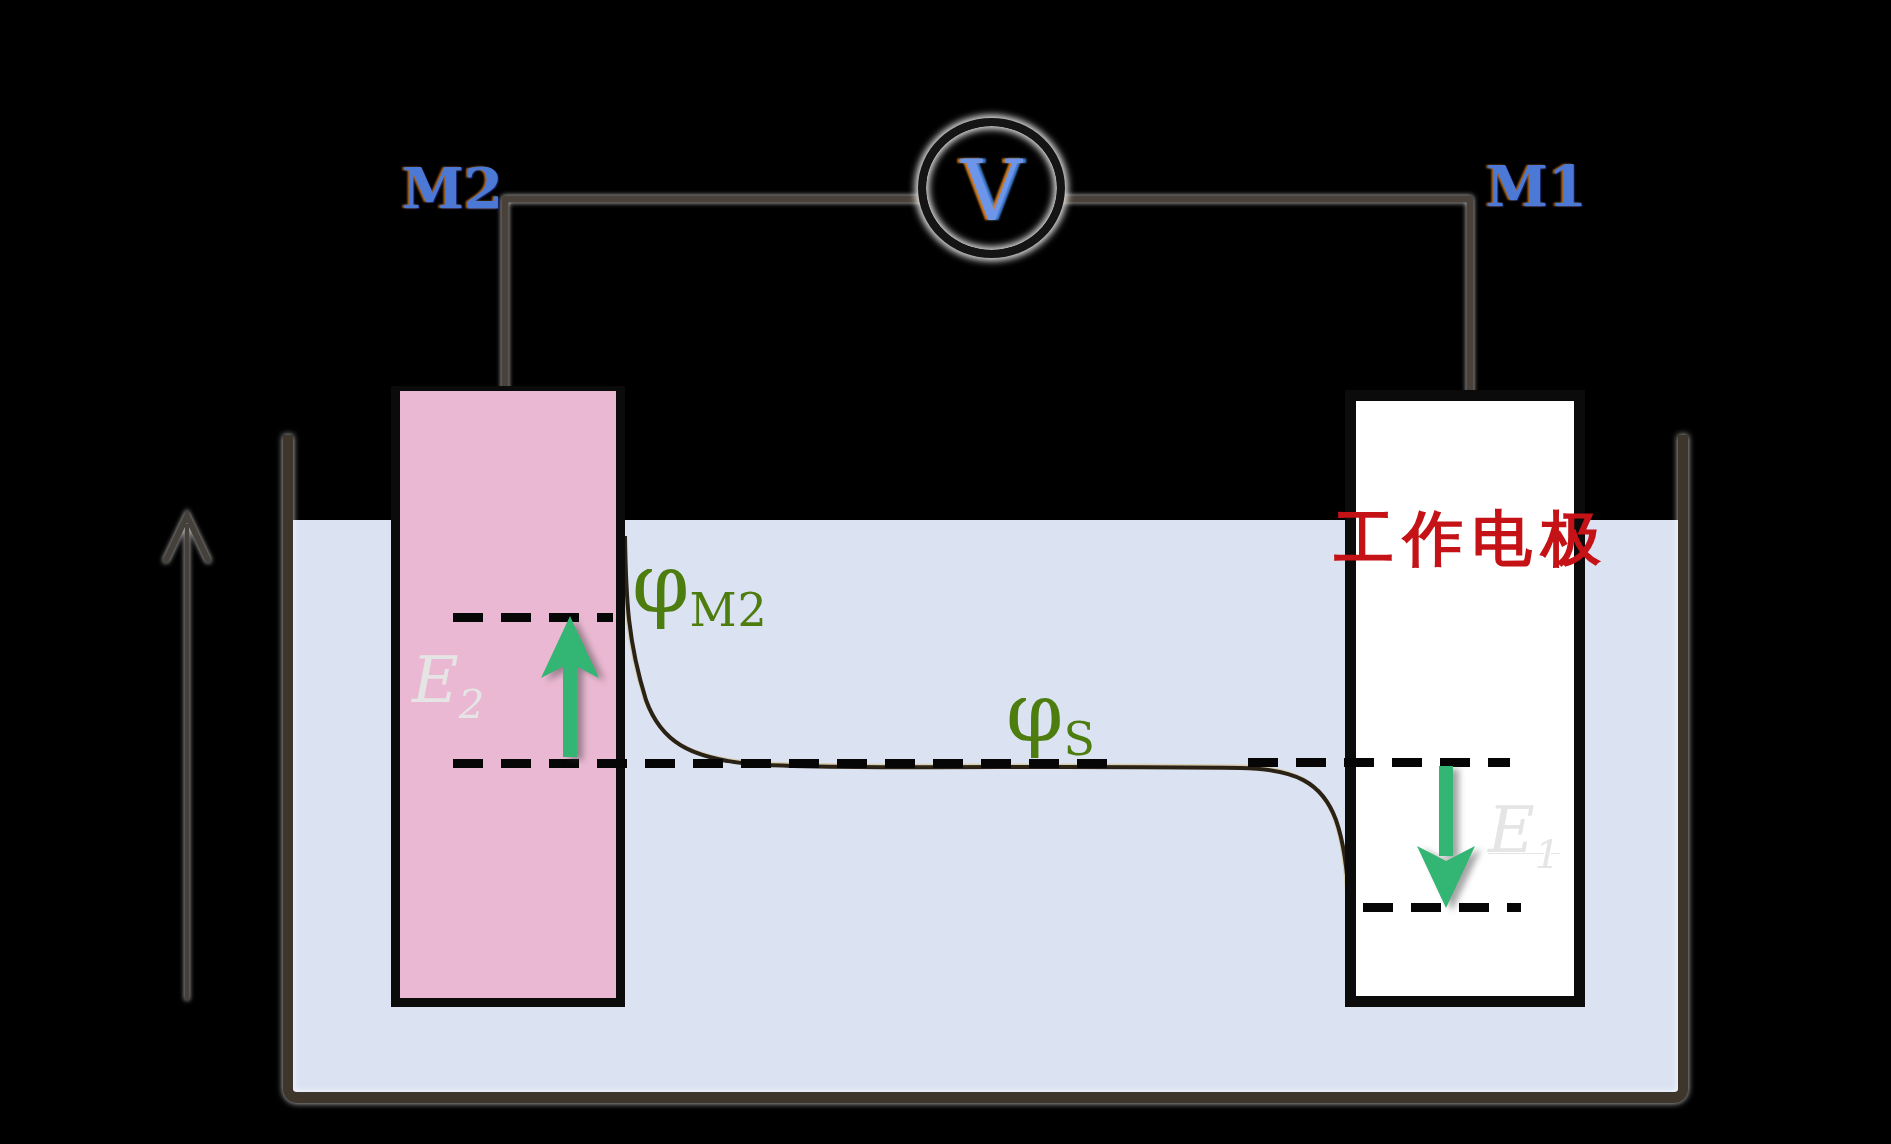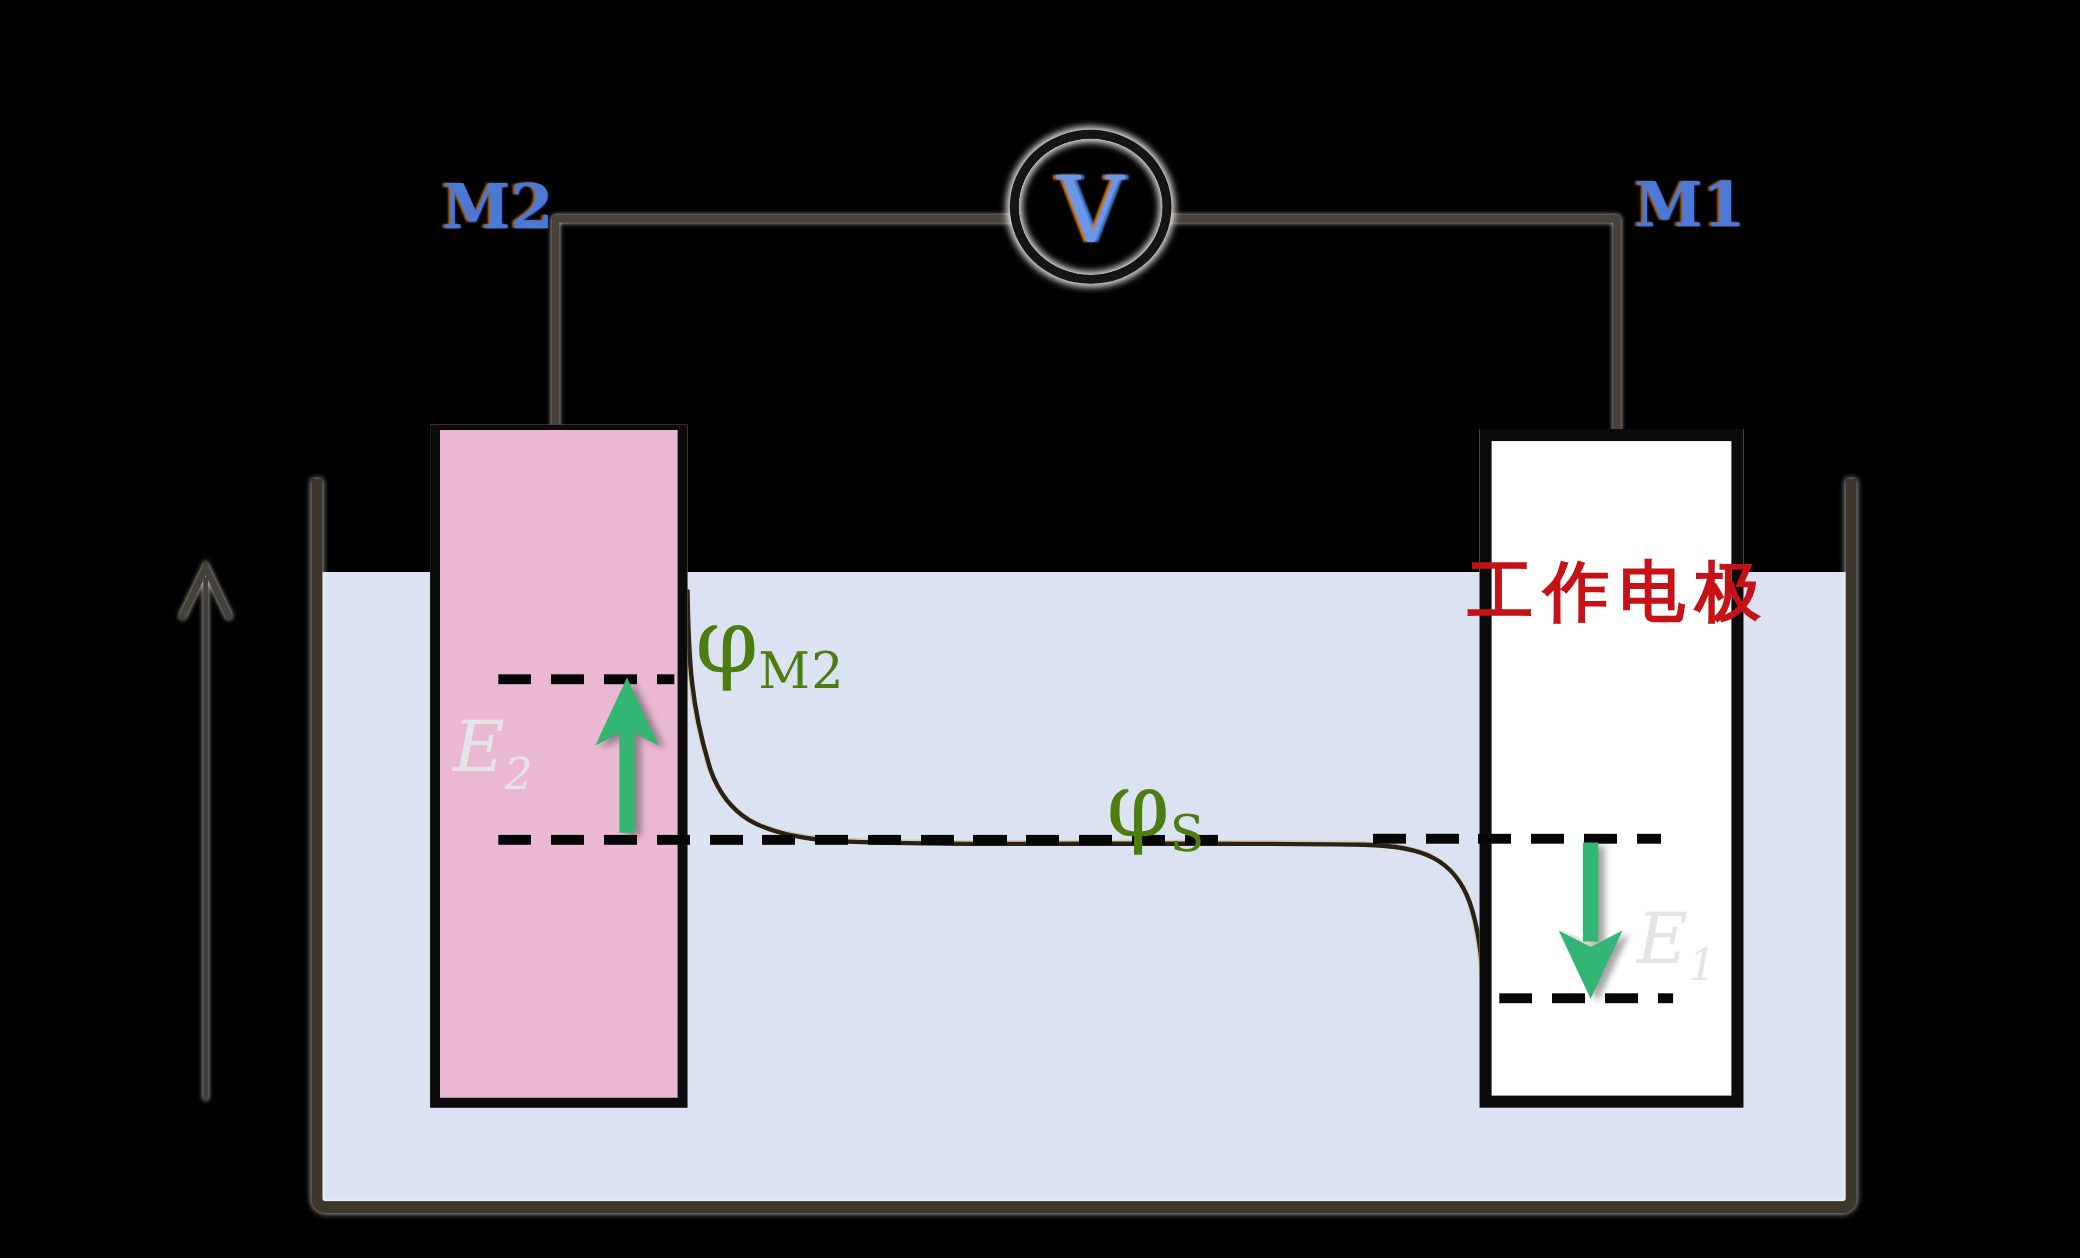--- a/index.html
+++ b/index.html
@@ -56,28 +56,28 @@
   #dash-phi-m2{left:453px;top:613px;width:160px;}
   #dash-phi-s-left{left:453px;top:759px;width:660px;}
   #dash-phi-s-right{left:1248px;top:758px;width:262px;}
   #dash-phi-m1{left:1363px;top:903px;width:158px;}
 
   
   .phi-label{color:#4d7c0f;line-height:1;white-space:nowrap;}
   .phi-label .base{font-size:82px;}
   .phi-label .sub{font-size:46px;vertical-align:-14px;letter-spacing:1px;}
   #phi-m2-label{left:632px;top:543px;}
-  #phi-s-label{left:1006px;top:692px;}
+  #phi-s-label{left:1006px;top:672px;}
   #phi-m1-label{left:1196px;top:886px;}
 
   .e-label{color:#e5e5e5;line-height:1;font-style:italic;white-space:nowrap;}
   .e-label .base{font-size:64px;}
   .e-label .sub{font-size:40px;vertical-align:-16px;}
   #e2-label{left:412px;top:648px;}
-  #e1-label{left:1488px;top:822px;}
+  #e1-label{left:1488px;top:798px;text-decoration:underline;}
 
   #working-electrode-label{
     left:1334px;top:494px;font-family:"DejaVu Sans","Liberation Sans",sans-serif;
     font-size:60px;line-height:1.05;font-weight:bold;color:#c51216;
     letter-spacing:9px;white-space:nowrap;margin-top:13px;
   }
 
   svg{position:absolute;left:0;top:0;overflow:visible;}
   .glow-white{filter:drop-shadow(0 0 2.5px rgba(255,255,255,0.85));}
   .arrow-shadow{filter:drop-shadow(6px 3px 3px rgba(55,55,55,0.45));}

